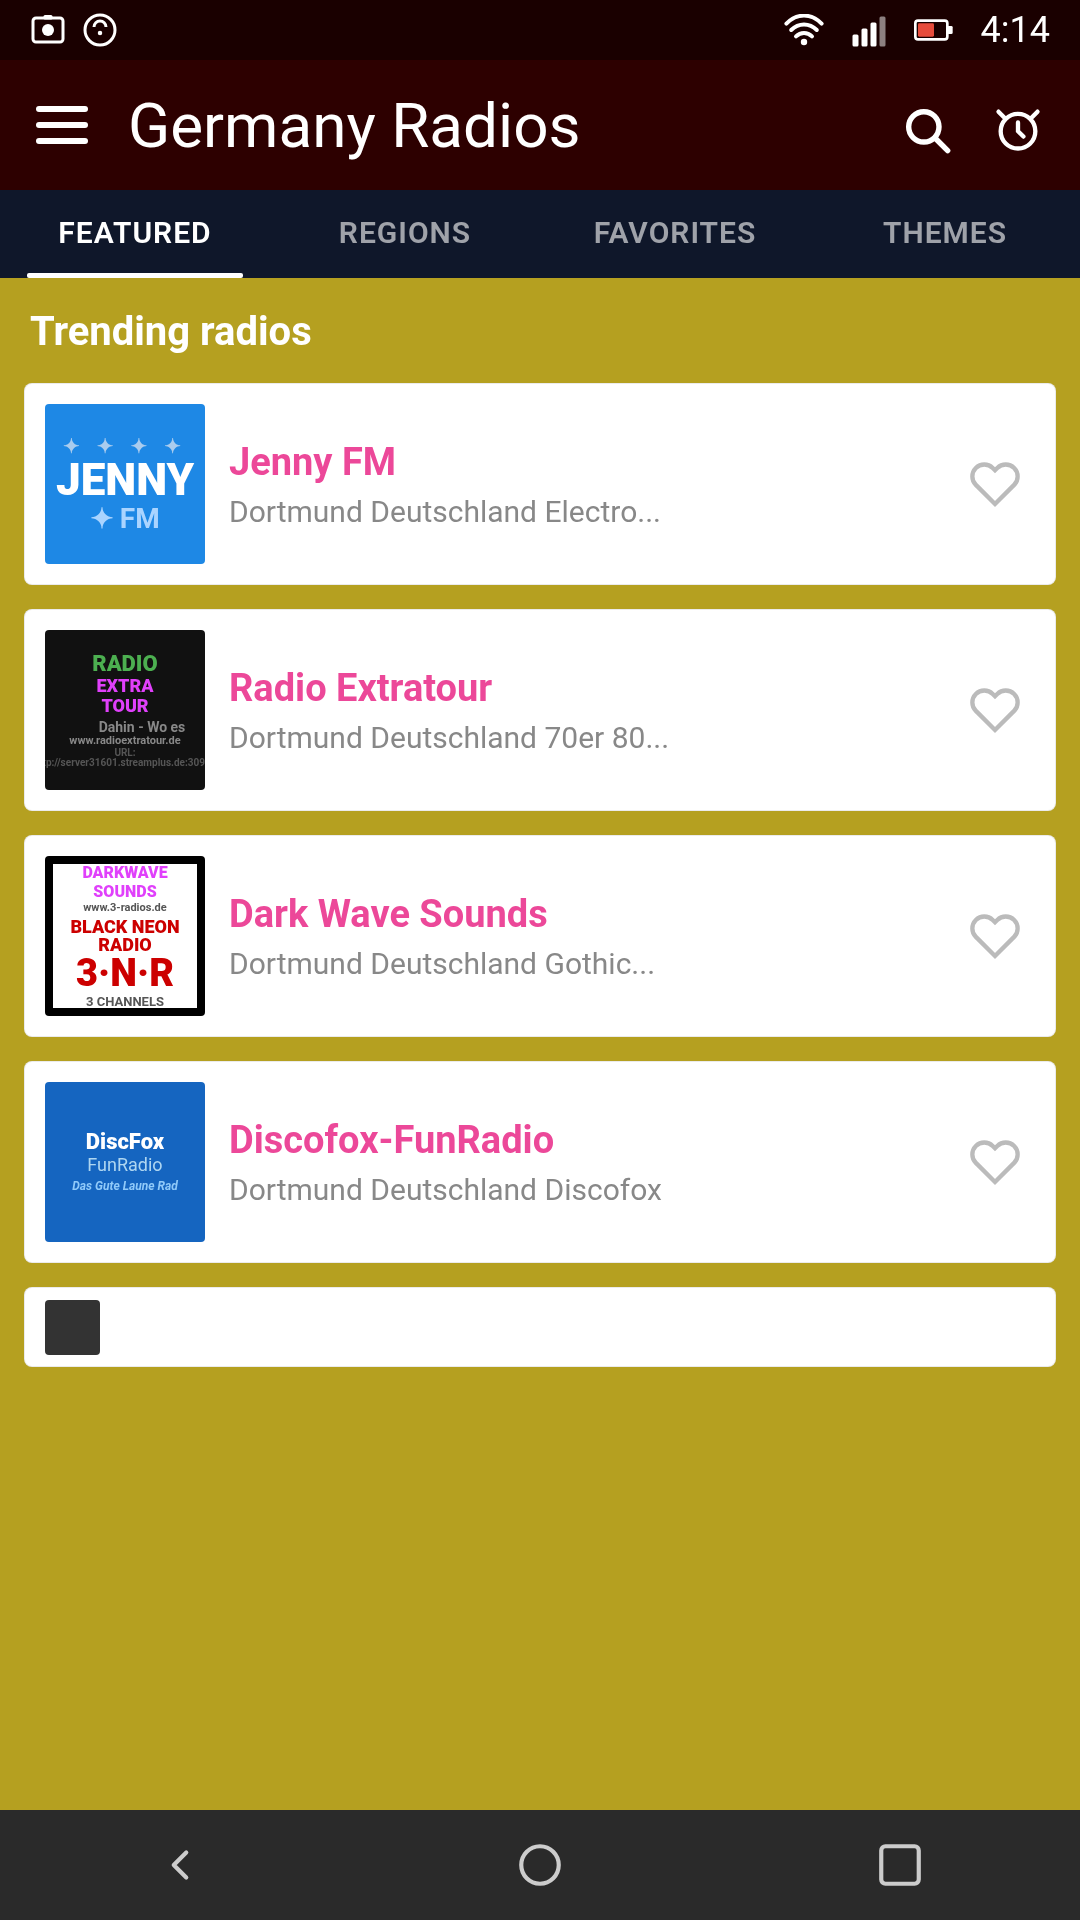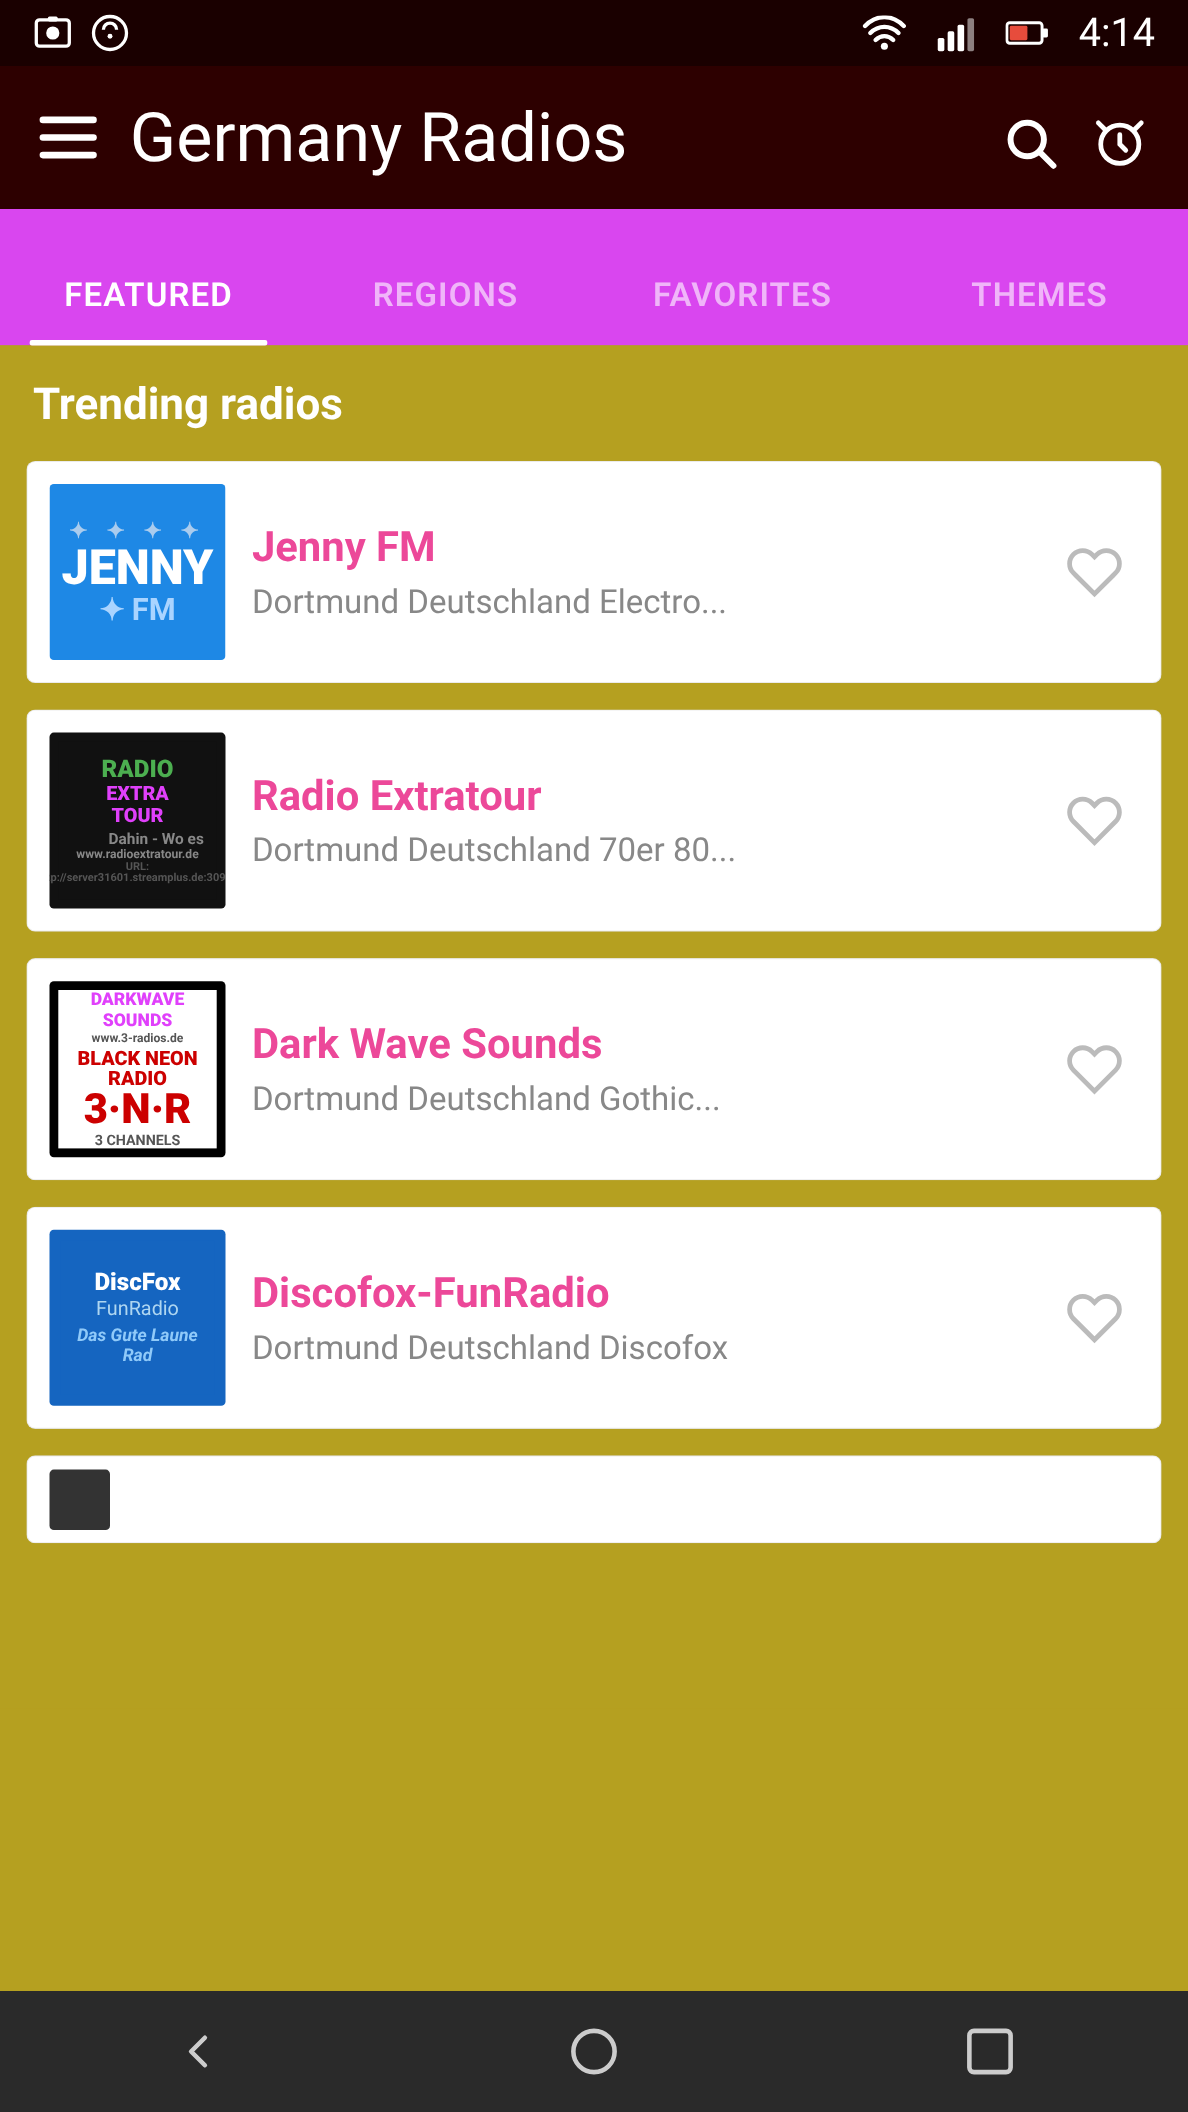--- a/index.html
+++ b/index.html
@@ -41,21 +41,21 @@
       font-size: 28px;
     }
 
     
     .app-bar {
       background: #2d0000;
       height: 130px;
       display: flex;
       align-items: center;
       padding: 0 36px;
-      gap: 30px;
+      gap: 40px;
     }
     .app-bar-title {
       color: white;
       font-size: 62px;
       font-weight: 400;
       flex: 1;
     }
     .app-bar-icon {
       color: white;
       font-size: 52px;
@@ -70,23 +70,23 @@
     .hamburger-icon span {
       display: block;
       width: 52px;
       height: 6px;
       background: white;
       border-radius: 3px;
     }
 
     
     .tabs {
-      background: #d946ef;
-      display: flex;
-      height: 124px;
+      background: #0f172a;
+      display: flex;
+      height: 88px;
       align-items: flex-end;
     }
     .tab {
       flex: 1;
       text-align: center;
       color: rgba(255,255,255,0.6);
       font-size: 30px;
       font-weight: 600;
       letter-spacing: 1px;
       padding-bottom: 28px;
@@ -404,21 +404,21 @@
         <path d="M20.84 4.61a5.5 5.5 0 0 0-7.78 0L12 5.67l-1.06-1.06a5.5 5.5 0 0 0-7.78 7.78l1.06 1.06L12 21.23l7.78-7.78 1.06-1.06a5.5 5.5 0 0 0 0-7.78z"></path>
       </svg>
     </div>
   </div>
 
   <div class="radio-card">
     <div class="radio-artwork artwork-discofox">
       <div style="width:100%;height:100%;background:#1565c0;display:flex;flex-direction:column;align-items:center;justify-content:center;padding:8px;">
         <div style="color:white;font-size:22px;font-weight:900;line-height:1.1;text-align:center;">DiscFox</div>
         <div style="color:#aed6f1;font-size:18px;font-weight:400;line-height:1.1;text-align:center;">FunRadio</div>
-        <div style="color:#90caf9;font-size:16px;font-style:italic;line-height:1.1;text-align:center;margin-top:6px;">Das Gute Laune Rad</div>
+        <div style="color:#90caf9;font-size:12px;font-style:italic;line-height:1.1;text-align:center;margin-top:6px;">Das Gute Laune Rad</div>
       </div>
     </div>
     <div class="radio-info">
       <div class="radio-name">Discofox-FunRadio</div>
       <div class="radio-sub">Dortmund Deutschland Discofox</div>
     </div>
     <div class="heart-btn">
       <svg width="52" height="52" viewBox="0 0 24 24" fill="none" stroke="#bbb" stroke-width="2">
         <path d="M20.84 4.61a5.5 5.5 0 0 0-7.78 0L12 5.67l-1.06-1.06a5.5 5.5 0 0 0-7.78 7.78l1.06 1.06L12 21.23l7.78-7.78 1.06-1.06a5.5 5.5 0 0 0 0-7.78z"></path>
       </svg>

